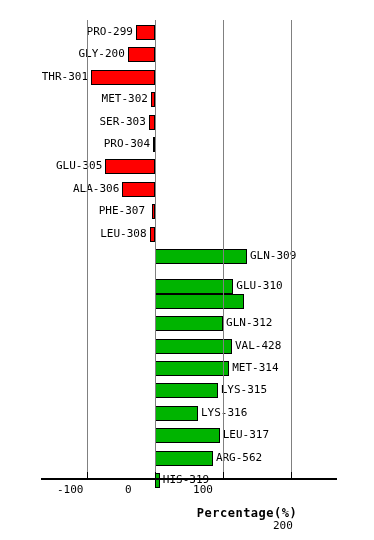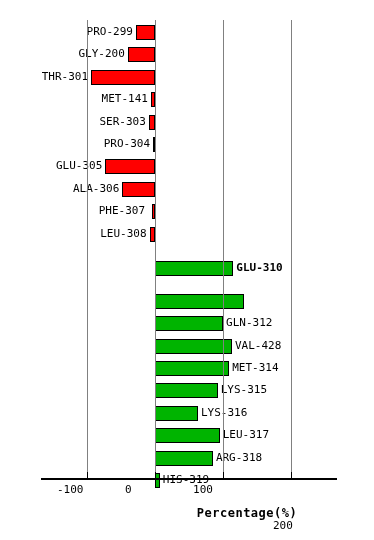--- a/index.html
+++ b/index.html
@@ -109,21 +109,21 @@
       <div class="bar-row" style="top: 44.4px;">
         <div class="bar neg" title="GLY-300: -40%" style="width: 27.24px; left: 127.76px;"></div>
         <div class="bar-label left" style="left: 17.76px; width: 107px;">GLY-200</div>
       </div>
       <div class="bar-row" style="top: 66.8px;">
         <div class="bar neg" title="THR-301: -94%" style="width: 64.014px; left: 90.986px;"></div>
         <div class="bar-label left" style="left: -19.014px; width: 107px;">THR-301</div>
       </div>
       <div class="bar-row" style="top: 89.2px;">
         <div class="bar neg" title="MET-302: -6%" style="width: 4.086px; left: 150.914px;"></div>
-        <div class="bar-label left" style="left: 40.914px; width: 107px;">MET-141</div>
+        <div class="bar-label left" style="left: 40.914px; width: 107px;">MET-302</div>
       </div>
       <div class="bar-row" style="top: 111.6px;">
         <div class="bar neg" title="SER-303: -9%" style="width: 6.129px; left: 148.871px;"></div>
         <div class="bar-label left" style="left: 38.871px; width: 107px;">SER-303</div>
       </div>
       <div class="bar-row" style="top: 134px;">
         <div class="bar neg" title="PRO-304: -2%" style="width: 2px; left: 153px;"></div>
         <div class="bar-label left" style="left: 43px; width: 107px;">PRO-304</div>
       </div>
       <div class="bar-row" style="top: 156.4px;">
@@ -135,21 +135,25 @@
         <div class="bar-label left" style="left: 12.312px; width: 107px;">ALA-306</div>
       </div>
       <div class="bar-row" style="top: 201.2px;">
         <div class="bar neg" title="PHE-307: -5%" style="width: 3.405px; left: 151.595px;"></div>
         <div class="bar-label left" style="left: 38px; width: 107px;">PHE-307</div>
       </div>
       <div class="bar-row" style="top: 223.6px;">
         <div class="bar neg" title="LEU-308: -8%" style="width: 5.448px; left: 149.552px;"></div>
         <div class="bar-label left" style="left: 39.552px; width: 107px;">LEU-308</div>
       </div>
-      <div class="bar-row" style="top: 258px; font-weight: bold;">
+      <div class="bar-row" style="top: 246px;">
+        <div class="bar pos" title="GLN-309: 135%" style="width: 91.935px; left: 155px;"></div>
+        <div class="bar-label right" style="left: 249.935px; width: 110px;">GLN-309</div>
+      </div>
+      <div class="bar-row" style="top: 276px;">
         <div class="bar pos" title="GLU-310: 115%" style="width: 78.315px; left: 155px;"></div>
         <div class="bar-label right" style="left: 236.315px; width: 110px;">GLU-310</div>
       </div>
       <div class="bar-row" style="top: 290.8px;">
         <div class="bar pos" title="ALA-311: 130%" style="width: 88.53px; left: 155px;"></div>
       </div>
       <div class="bar-row" style="top: 313.2px;">
         <div class="bar pos" title="GLN-312: 100%" style="width: 68.1px; left: 155px;"></div>
         <div class="bar-label right" style="left: 226.1px; width: 110px;">GLN-312</div>
       </div>
@@ -168,21 +172,21 @@
       <div class="bar-row" style="top: 402.8px;">
         <div class="bar pos" title="LYS-316: 63%" style="width: 42.903px; left: 155px;"></div>
         <div class="bar-label right" style="left: 200.903px; width: 110px;">LYS-316</div>
       </div>
       <div class="bar-row" style="top: 425.2px;">
         <div class="bar pos" title="LEU-317: 95%" style="width: 64.695px; left: 155px;"></div>
         <div class="bar-label right" style="left: 222.695px; width: 110px;">LEU-317</div>
       </div>
       <div class="bar-row" style="top: 447.6px;">
         <div class="bar pos" title="ARG-318: 85%" style="width: 57.885px; left: 155px;"></div>
-        <div class="bar-label right" style="left: 215.885px; width: 110px;">ARG-318</div>
+        <div class="bar-label right" style="left: 215.885px; width: 110px;">ARG-562</div>
       </div>
       <div class="bar-row" style="top: 470px;">
         <div class="bar pos" title="HIS-319: 7%" style="width: 4.767px; left: 155px;"></div>
         <div class="bar-label right" style="left: 162.767px; width: 110px;">HIS-319</div>
       </div>
     </div>
   <div id="axis-layer">
       <div class="gridline" style="left: 86.9px;"></div>
       <div class="tick-mark" style="left: 86.9px;"></div>
       <div class="tick-label" style="left: 56.9px;">-100</div>

